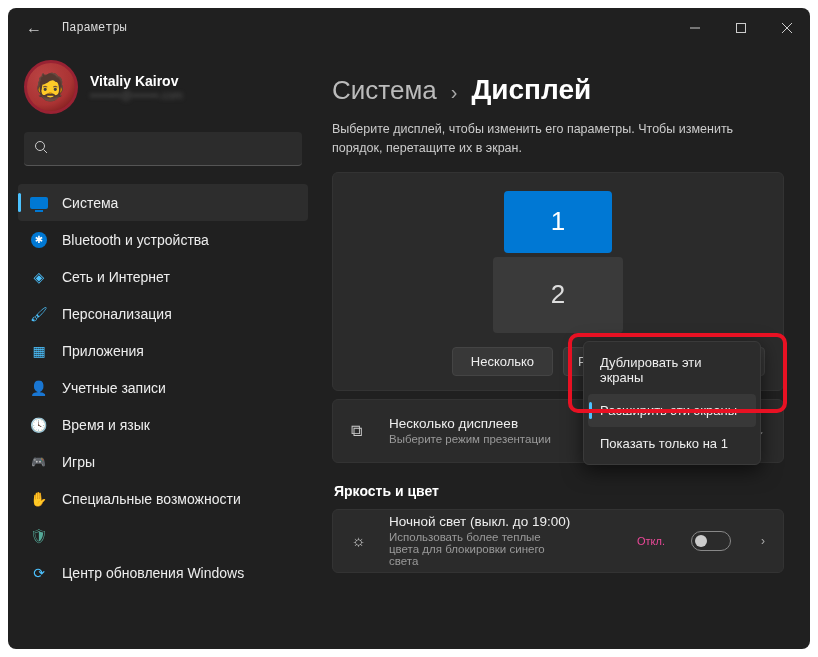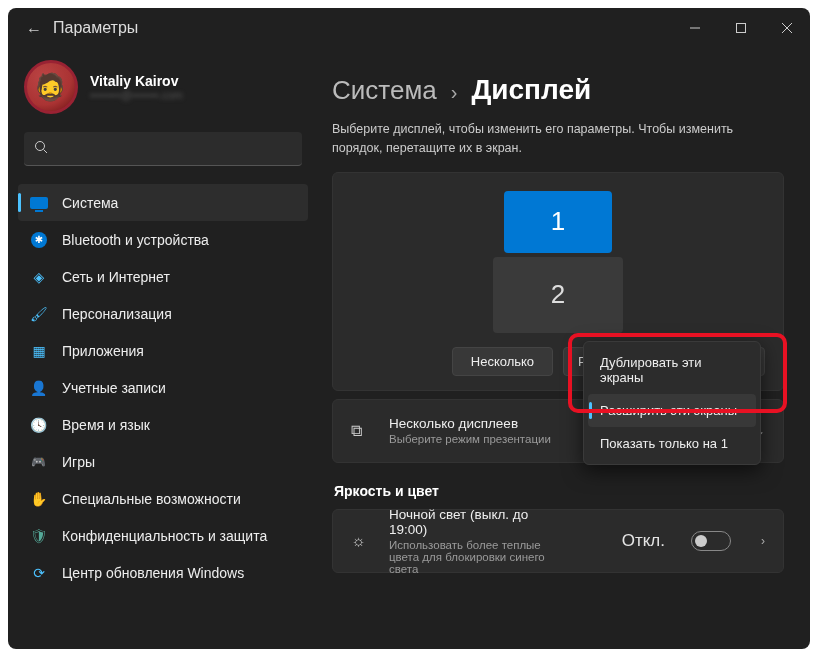--- a/index.html
+++ b/index.html
@@ -6,21 +6,21 @@
   body { background: #fff; width: 818px; height: 657px; overflow: hidden; }
   .window {
     position: absolute; left: 8px; top: 8px; width: 802px; height: 641px;
     background: #202020; color: #fff; border-radius: 8px; overflow: hidden;
   }
   .titlebar {
     height: 40px; display: flex; align-items: center; padding: 0 0 0 10px;
     position: relative;
   }
   .back-arrow { width: 32px; text-align: center; color: #ccc; font-size: 16px; cursor: pointer; }
-  .win-title { font-size: 16px; color: #ddd; margin-left: 3px; }
+  .win-title { font-size: 12px; color: #ddd; margin-left: 12px; font-family: Liberation Mono, monospace; }
   .win-controls { position: absolute; right: 0; top: 0; display: flex; }
   .win-btn { width: 46px; height: 40px; display: flex; align-items: center; justify-content: center; color: #ccc; font-size: 12px; }
   .body { display: flex; height: calc(100% - 40px); }
   .sidebar { width: 310px; padding: 8px 10px 0 10px; overflow: hidden; }
   .profile { display: flex; align-items: center; gap: 12px; padding: 4px 10px 18px 6px; }
   .avatar {
     width: 54px; height: 54px; border-radius: 50%;
     background: radial-gradient(circle at 35% 30%, #b44 0%, #a33 60%, #611 100%);
     border: 3px solid #923;
     display:flex; align-items:center; justify-content:center; font-size:26px;
@@ -102,21 +102,21 @@
   .setting-text { flex:1; }
   .setting-title { font-size:13.5px; color:#eee; }
   .setting-sub { font-size:11.5px; color:#9a9a9a; margin-top:2px; }
   .chev { color:#aaa; font-size:12px; }
   .section-head { font-size:14px; font-weight:600; margin:20px 0 10px 2px; }
   .toggle {
     width:40px; height:20px; border-radius:10px; border:1px solid #888; background:#2b2b2b;
     position:relative;
   }
   .toggle::after{content:"";position:absolute;left:3px;top:3px;width:12px;height:12px;border-radius:50%;background:#ccc;}
-  .state-label{font-size:17px;color:#e5e5e5;margin-right:10px;margin-left:48px;}
+  .state-label{font-size:11px;color:#ec4899;margin-right:10px;margin-left:48px;}
   .dropdown-trigger{
     background:#383838;border:1px solid #444;border-radius:4px;
     display:flex;align-items:center;gap:28px;padding:6px 10px 6px 14px;font-size:13px;color:#eee;
   }
 </style>
 </head>
 <body>
 
 <div class="window">
 
@@ -197,21 +197,20 @@
       <div class="nav-item">
         <span class="nav-ico ico-games">🎮</span>
         <span>Игры</span>
       </div>
       <div class="nav-item">
         <span class="nav-ico ico-access">✋</span>
         <span>Специальные возможности</span>
       </div>
       <div class="nav-item">
         <span class="nav-ico ico-shield">🛡</span>
-        <span>Конфиденциальность и защита</span>
       </div>
       <div class="nav-item">
         <span class="nav-ico ico-update">⟳</span>
         <span>Центр обновления Windows</span>
       </div>
     </div>
 
     <div class="main">
       <div class="breadcrumb">
         <span class="bc-parent">Система</span>

